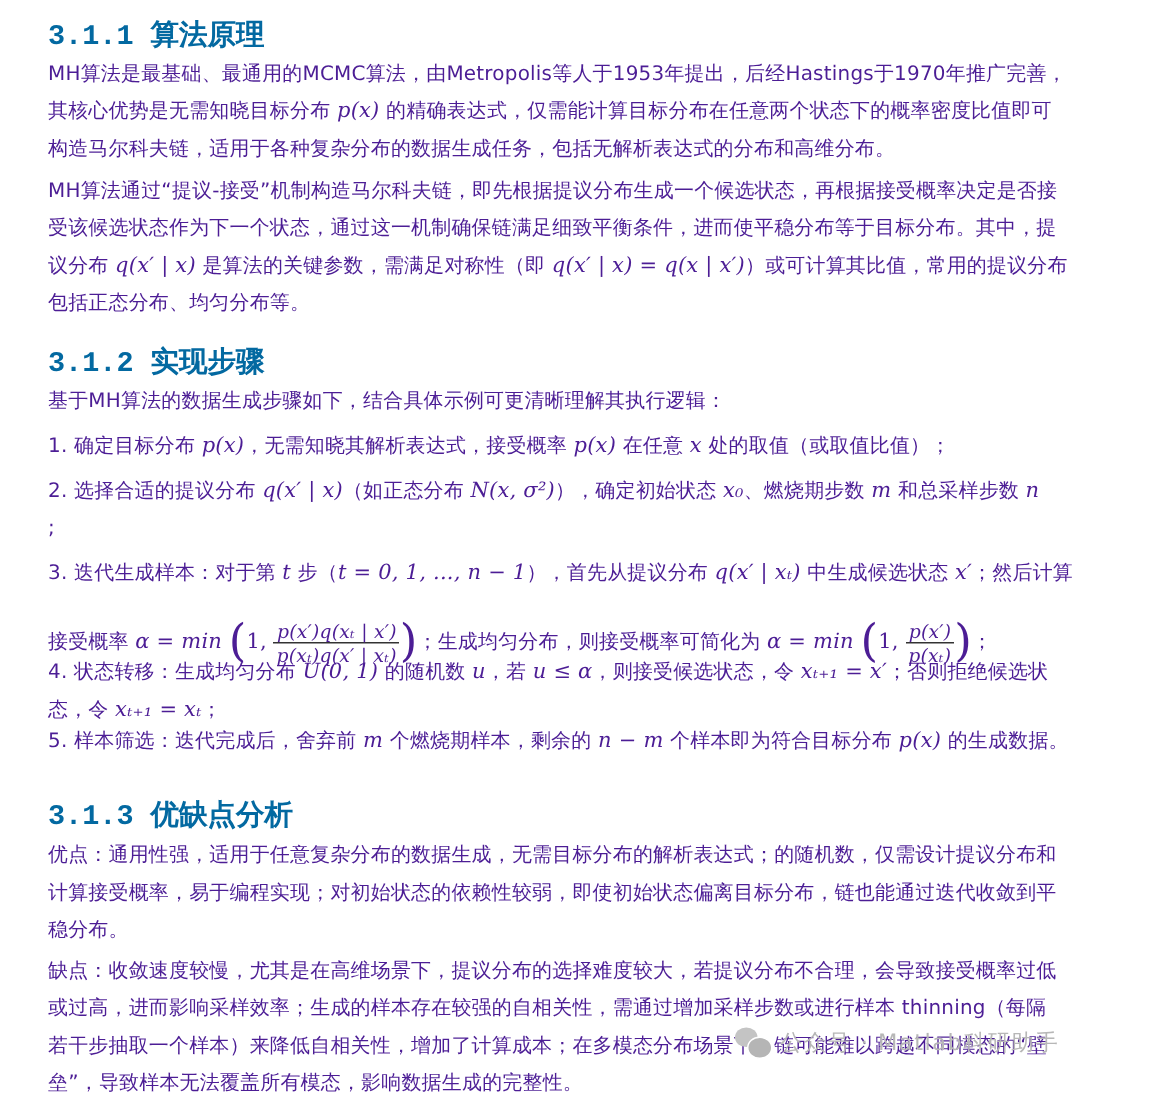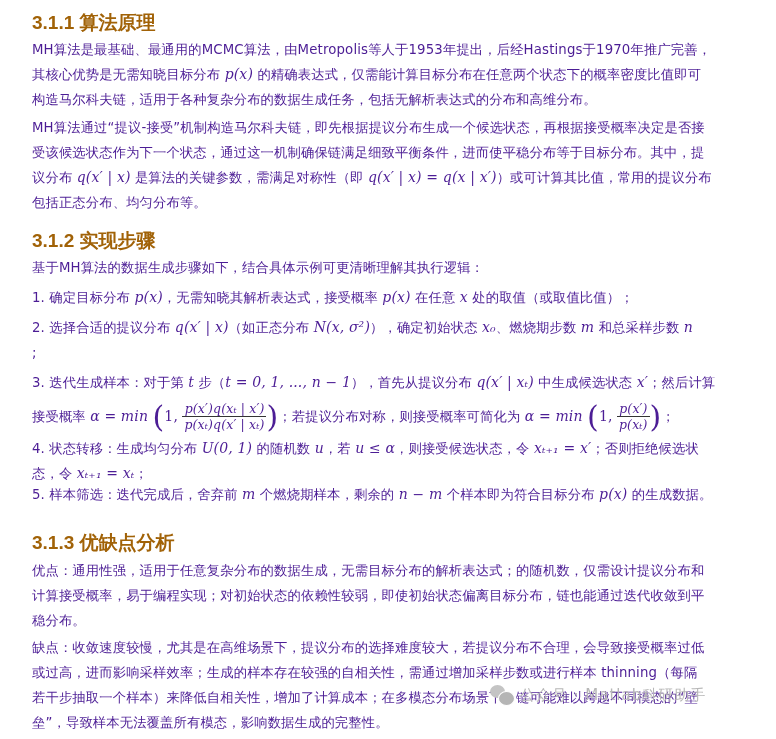--- a/index.html
+++ b/index.html
@@ -3,22 +3,22 @@
 <meta charset="utf-8">
 <style>
   html, body { margin:0; padding:0; background:#ffffff; }
   body {
     width:776px; height:739px; overflow:hidden; position:relative;
     font-family:"DejaVu Sans","Liberation Sans",sans-serif;
     color:#333333;
   }
   .page { position:absolute; left:32px; top:0; width:720px; }
   h3 {
-    font-family:Liberation Sans, sans-serif;
-    font-weight:bold; font-size:19px; color:#a16207;
+    font-family:Liberation Mono, monospace;
+    font-weight:bold; font-size:19px; color:#0369a1;
     margin:0; position:absolute; left:0;
   }
   p {
     margin:0; position:absolute; left:0; width:716px;
     font-size:13.3px; line-height:25px; color:#4c1d95;
     letter-spacing:0.15px;
   }
   .m { font-family:"DejaVu Serif","Liberation Serif",serif; font-style:italic; font-size:14px;text-align:center; }
   .mr { font-family:"DejaVu Serif","Liberation Serif",serif; font-size:14px; }
   .frac { display:inline-block; vertical-align:middle; text-align:right; font-family:"DejaVu Serif",serif; font-style:italic; font-size:12.5px; line-height:15px; }
@@ -62,24 +62,24 @@
     <span>1. 确定目标分布 </span><span class="m">p(x)</span><span>，无需知晓其解析表达式，接受概率 </span><span class="m">p(x)</span><span> 在任意 </span><span class="m">x</span><span> 处的取值（或取值比值）；</span>
   </p>
 
   <p style="top:315px">
     <span>2. 选择合适的提议分布 </span><span class="m">q(x′ | x)</span><span>（如正态分布 </span><span class="m">N(x, σ²)</span><span>），确定初始状态 </span><span class="m">x₀</span><span>、燃烧期步数 </span><span class="m">m</span><span> 和总采样步数 </span><span class="m">n</span><br>
     <span>;</span>
   </p>
 
   <p style="top:370px; line-height:24px">
     <span>3. 迭代生成样本：对于第 </span><span class="m">t</span><span> 步（</span><span class="m">t = 0, 1, ..., n − 1</span><span>），首先从提议分布 </span><span class="m">q(x′ | xₜ)</span><span> 中生成候选状态 </span><span class="m">x′</span><span>；然后计算</span><br>
-    <span style="display:inline-block; margin-top:6px">
+    <span style="display:inline-block; margin-top:18px">
       <span>接受概率 </span><span class="m">α = min</span>
       <span class="bigp">(</span><span class="mr">1,</span>
-      <span class="frac"><span class="num">p(x′)q(xₜ | x′)</span><span class="den">p(xₜ)q(x′ | xₜ)</span></span><span class="bigp">)</span><span>；若提议分布对称，则接受概率可简化为 </span><span class="m">α = min</span>
+      <span class="frac"><span class="num">p(x′)q(xₜ | x′)</span><span class="den">p(xₜ)q(x′ | xₜ)</span></span><span class="bigp">)</span><span>；生成均匀分布，则接受概率可简化为 </span><span class="m">α = min</span>
       <span class="bigp">(</span><span class="mr">1,</span>
       <span class="frac"><span class="num">p(x′)</span><span class="den">p(xₜ)</span></span><span class="bigp">)</span><span>；</span>
     </span>
   </p>
 
   <p style="top:436px">
     <span>4. 状态转移：生成均匀分布 </span><span class="m">U(0, 1)</span><span> 的随机数 </span><span class="m">u</span><span>，若 </span><span class="m">u ≤ α</span><span>，则接受候选状态，令 </span><span class="m">xₜ₊₁ = x′</span><span>；否则拒绝候选状</span><br>
     <span>态，令 </span><span class="m">xₜ₊₁ = xₜ</span><span>；</span>
   </p>
 

